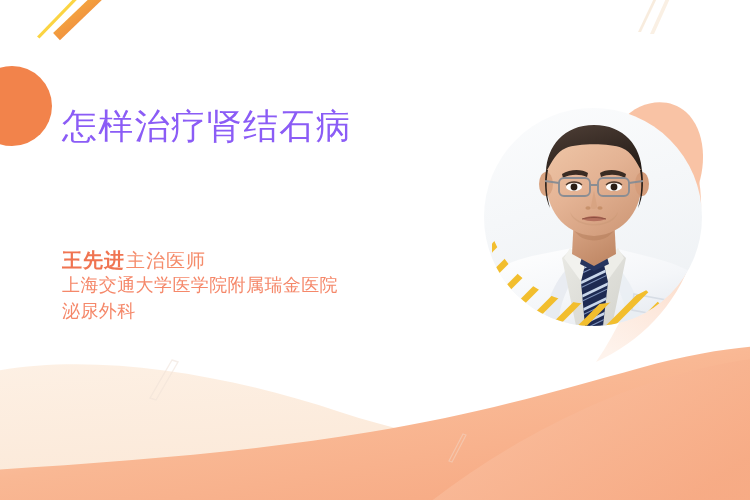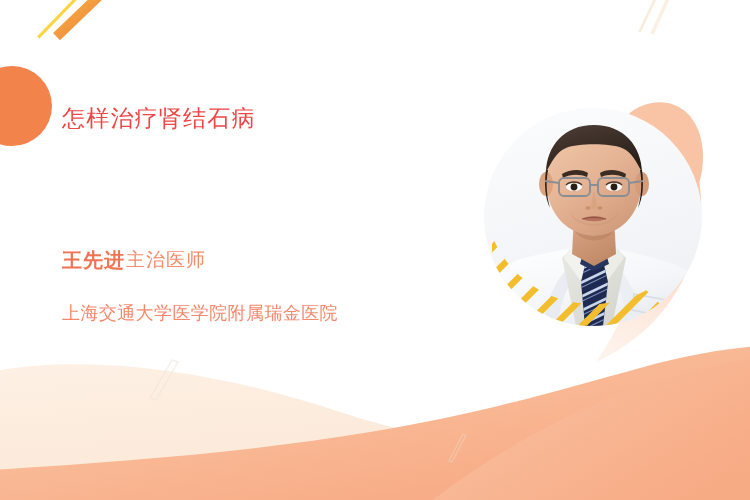--- a/index.html
+++ b/index.html
@@ -17,51 +17,51 @@
 
   
   .text-block{
     position:absolute;
     left:62px; top:104px;
     width:400px;
     z-index:6;
   }
   .poster-title{
     margin:0;
-    font-size:23px;
+    font-size:35px;
     line-height:1.28;
     letter-spacing:1.2px;
     font-weight:500;
-    color:#ef4444;
+    color:#8b5cf6;
     white-space:nowrap;
   }
   .doctor-line{
     position:absolute;
     left:62px; top:247px;
     z-index:6;
     white-space:nowrap;
     display:flex;
-    align-items:flex-start;
+    align-items:flex-end;
   }
   .doctor-name{
     font-size:20px;
     font-weight:bold;
     letter-spacing:1px;
     color:#F07451;
   }
   .doctor-rank{
     font-size:19px;
     font-weight:400;
     letter-spacing:1px;
     color:#F58C6B;
     margin-left:1px;
   }
   .affiliation{
     position:absolute;
-    left:62px; top:300px;
+    left:62px; top:272px;
     z-index:6;
     font-size:18px;
     line-height:1.47;
     letter-spacing:0.4px;
     color:#F5886A;
     font-weight:400;
   }
   .affiliation div{white-space:nowrap;}
 
   
@@ -322,15 +322,16 @@
     <h1 class="poster-title">怎样治疗肾结石病</h1>
   </div>
 
   <div class="doctor-line">
     <span class="doctor-name">王先进</span>
     <span class="doctor-rank">主治医师</span>
   </div>
 
   <div class="affiliation">
     <div>上海交通大学医学院附属瑞金医院</div>
+    <div>泌尿外科</div>
   </div>
 
 </div>
 
 </body></html>

